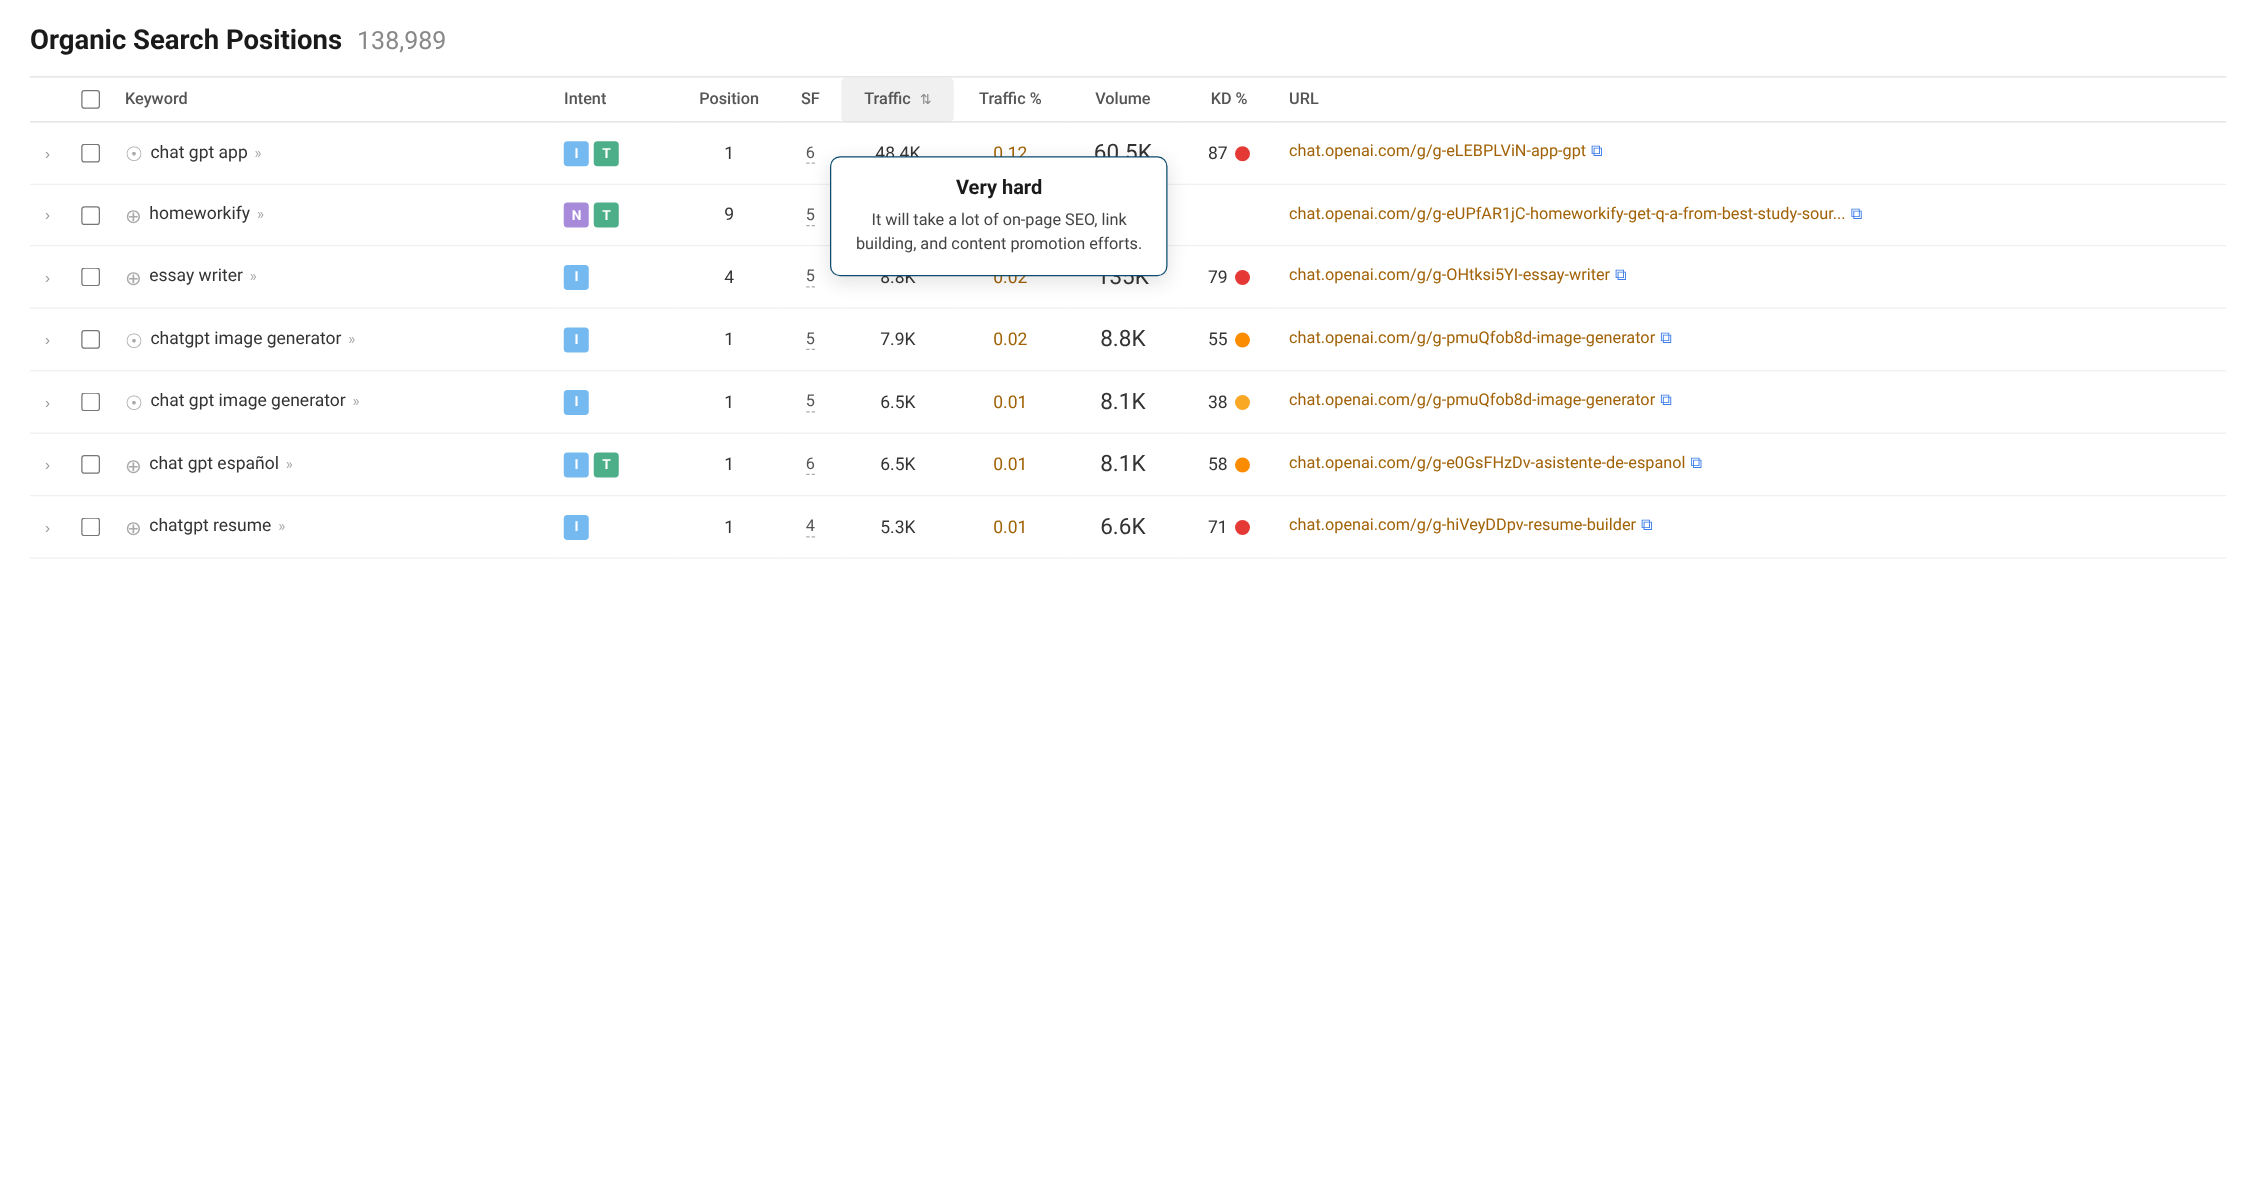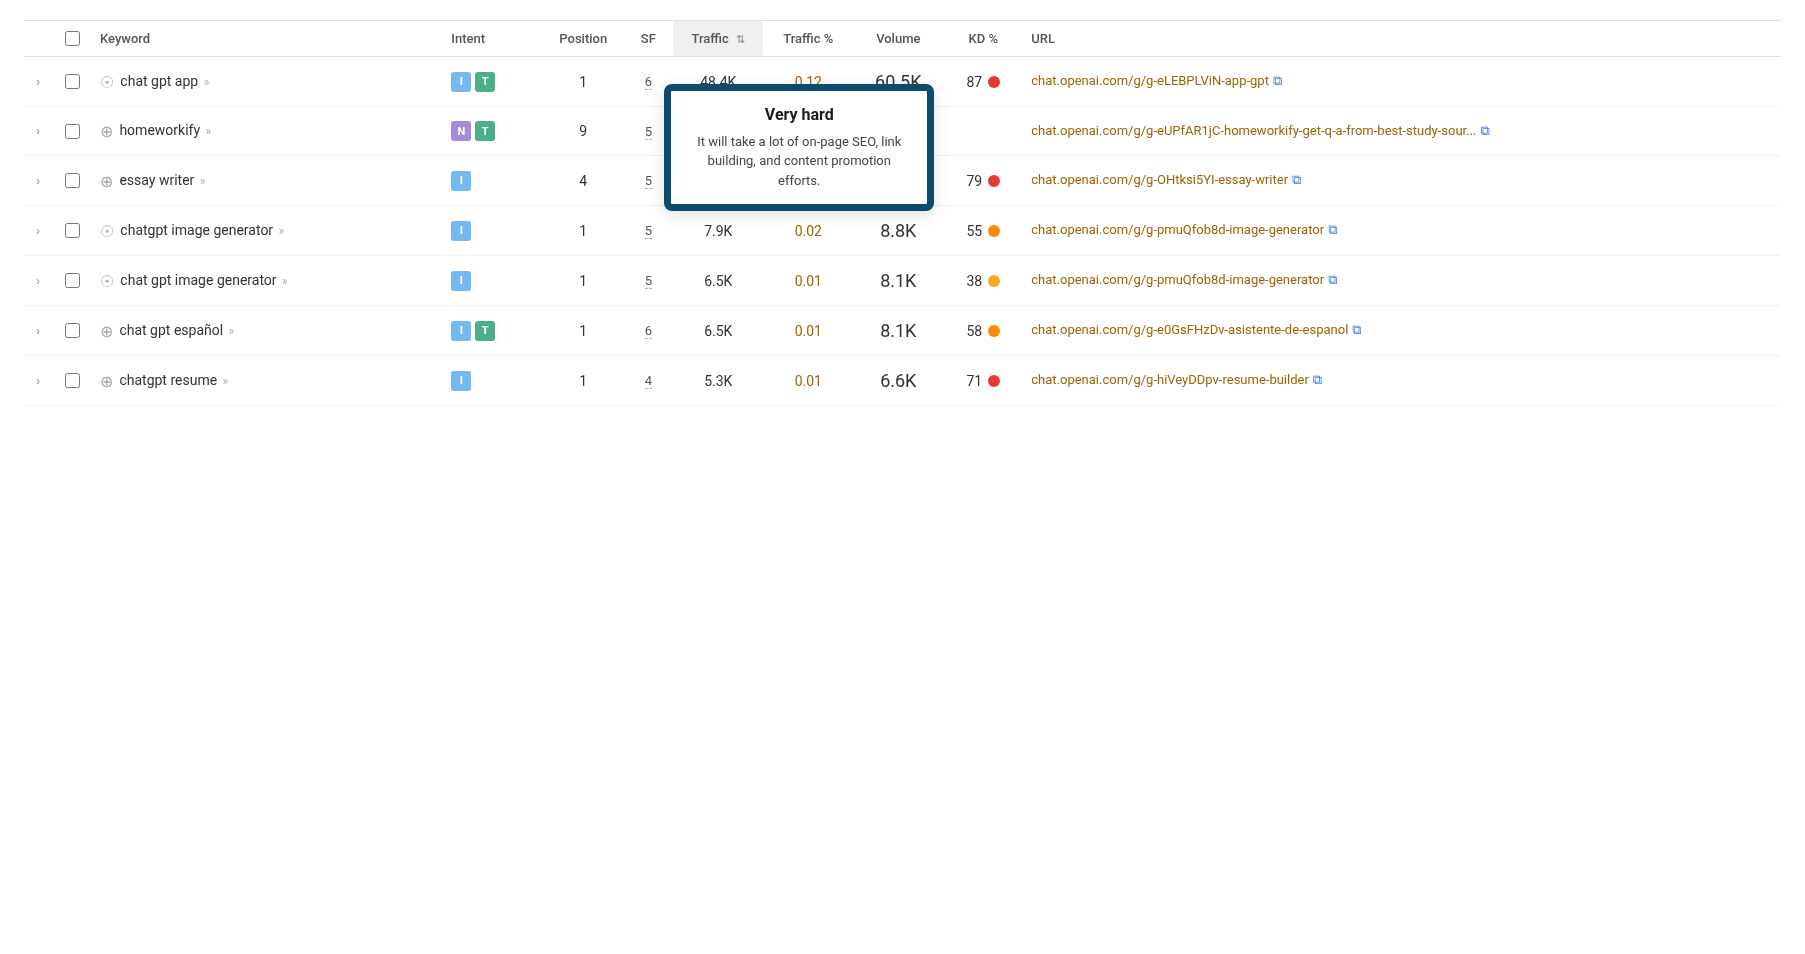--- a/index.html
+++ b/index.html
@@ -209,21 +209,21 @@
     
     .tooltip-wrapper {
       position: relative;
     }
     .tooltip-popup {
       position: absolute;
       top: 10px;
       left: 50%;
       transform: translateX(-20%);
       background: #fff;
-      border: 7px solid #0c4a6e;
+      border: 1px solid #0c4a6e;
       border-radius: 8px;
       padding: 14px 16px;
       width: 270px;
       box-shadow: 0 4px 16px rgba(0,0,0,0.12);
       z-index: 100;
       pointer-events: none;
     }
     .tooltip-title {
       font-size: 16px;
       font-weight: 700;
@@ -240,20 +240,24 @@
     .header-checkbox-cell {
       display: flex;
       align-items: center;
       justify-content: center;
     }
   </style>
 </head>
 <body>
 
 <div class="page-wrapper">
+  <div class="page-header">
+    <span class="page-title">Organic Search Positions</span>
+    <span class="page-count">138,989</span>
+  </div>
 
   <table>
     <thead>
       <tr>
         <th class="col-expand"></th>
         <th class="col-checkbox">
           <div class="header-checkbox-cell">
             <input type="checkbox" style="">
           </div>
         </th>

